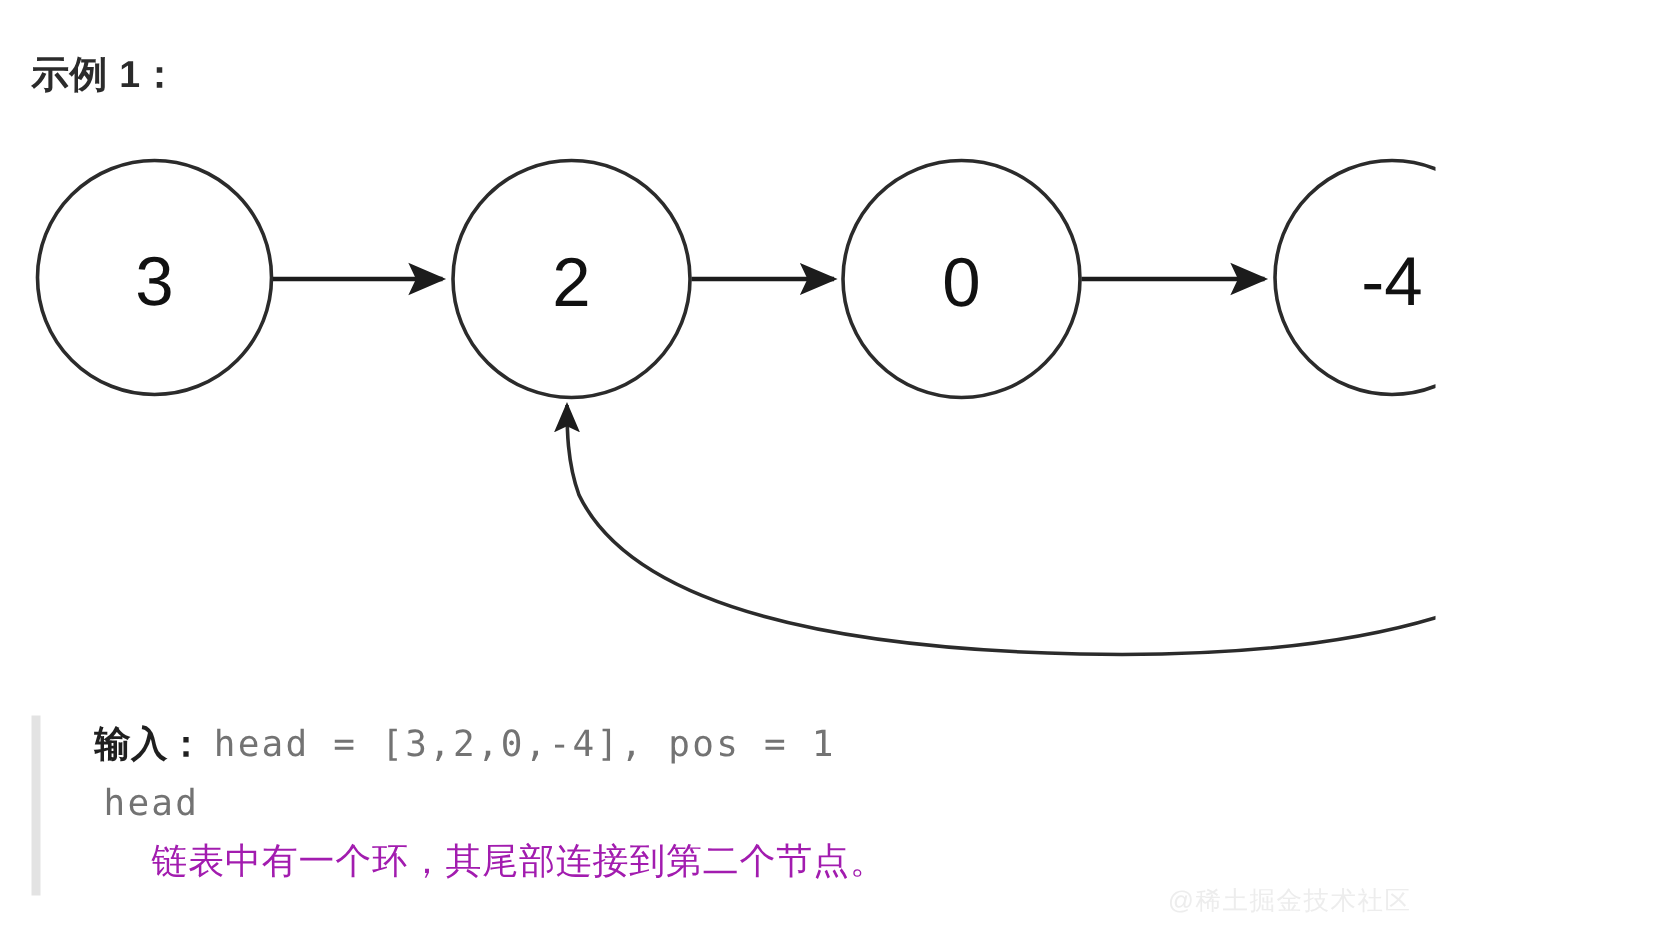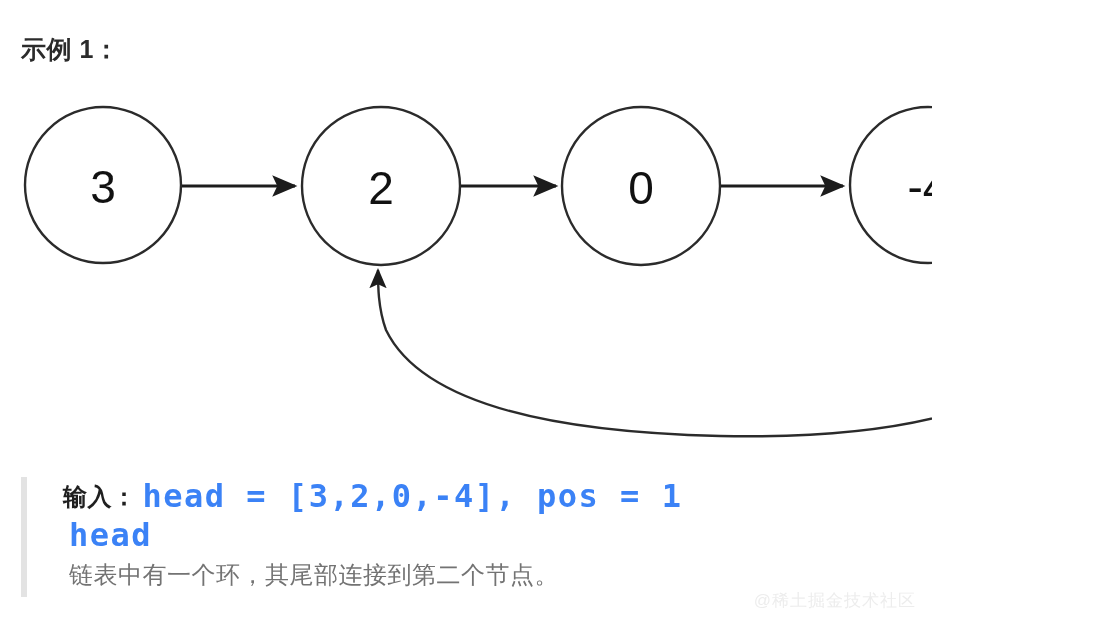--- a/index.html
+++ b/index.html
@@ -7,20 +7,21 @@
     padding: 0;
     background: #ffffff;
   }
   #page {
     position: relative;
     width: 932px;
     height: 620px;
     background: #ffffff;
     overflow: hidden;
     font-family: "Liberation Sans", "DejaVu Sans", sans-serif;
+    padding-left: 25px;
   }
 
   
   #example-title {
     position: absolute;
     left: 21px;
     top: 33px;
     font-size: 25px;
     font-weight: bold;
     color: #2b2b2b;
@@ -65,32 +66,32 @@
     align-items: center;
   }
   .line-key {
     font-size: 24px;
     font-weight: bold;
     color: #1f1f1f;
     letter-spacing: 0.5px;
   }
   .line-val-mono {
     font-family: "DejaVu Sans Mono", "Liberation Mono", monospace;
-    font-size: 32px;
-    color: #3b82f6;
+    font-size: 24px;
+    color: #737373;
     letter-spacing: 1.5px;
     padding-left: 6px;
-    font-weight: bold;
   }
   .line-val-cjk {
     font-family: "Liberation Sans", "DejaVu Sans", sans-serif;
     font-size: 24px;
-    color: #737373;
+    color: #a21caf;
     letter-spacing: 0.5px;
     padding-left: 6px;
+    margin-left: 32px;
   }
 
   
   #watermark {
     position: absolute;
     right: 16px;
     bottom: 8px;
     font-size: 17px;
     color: #ededed;
     letter-spacing: 1px;

